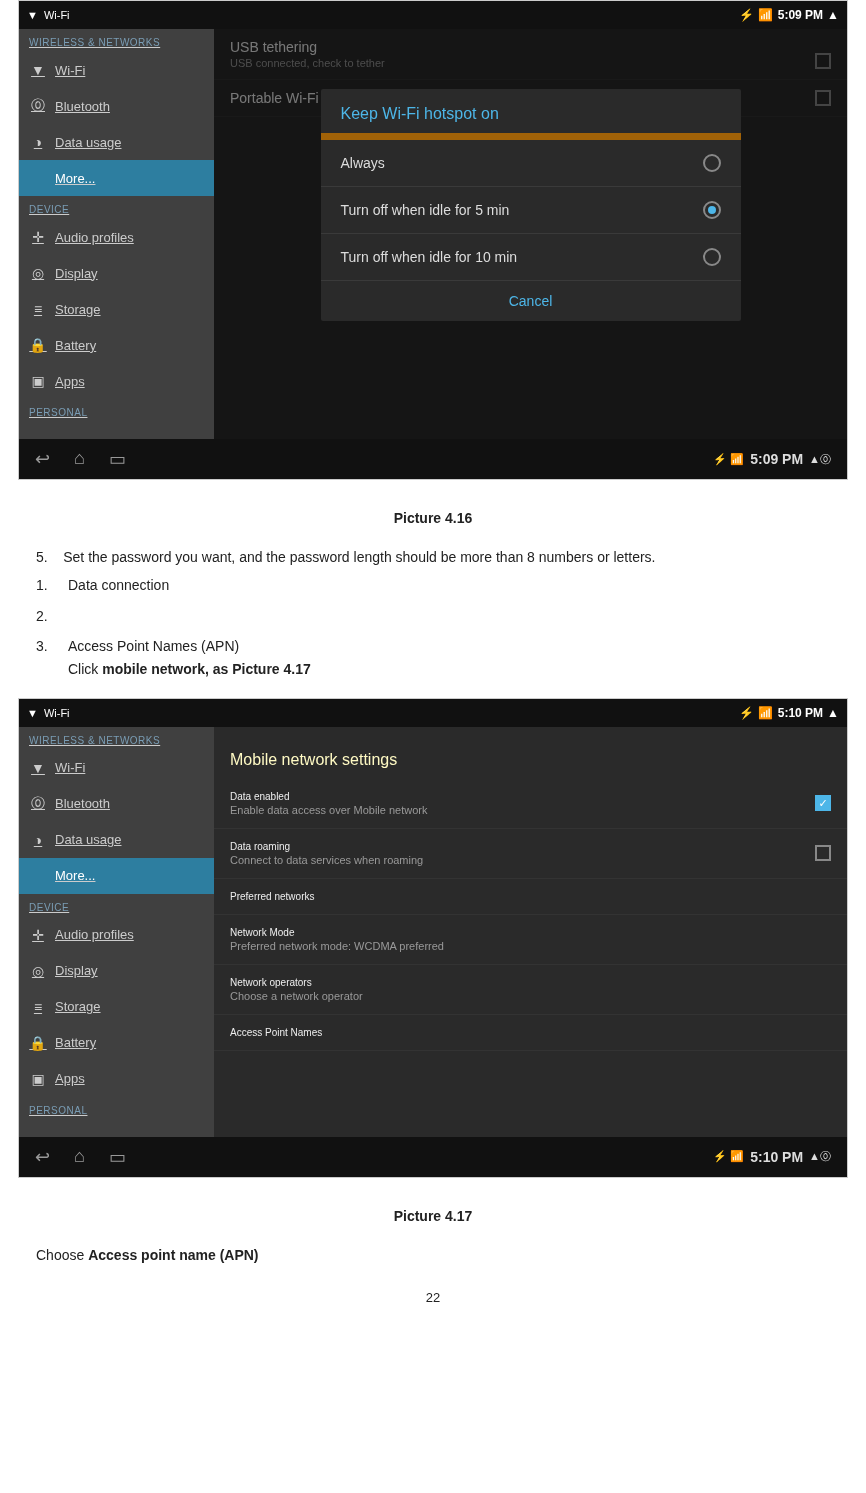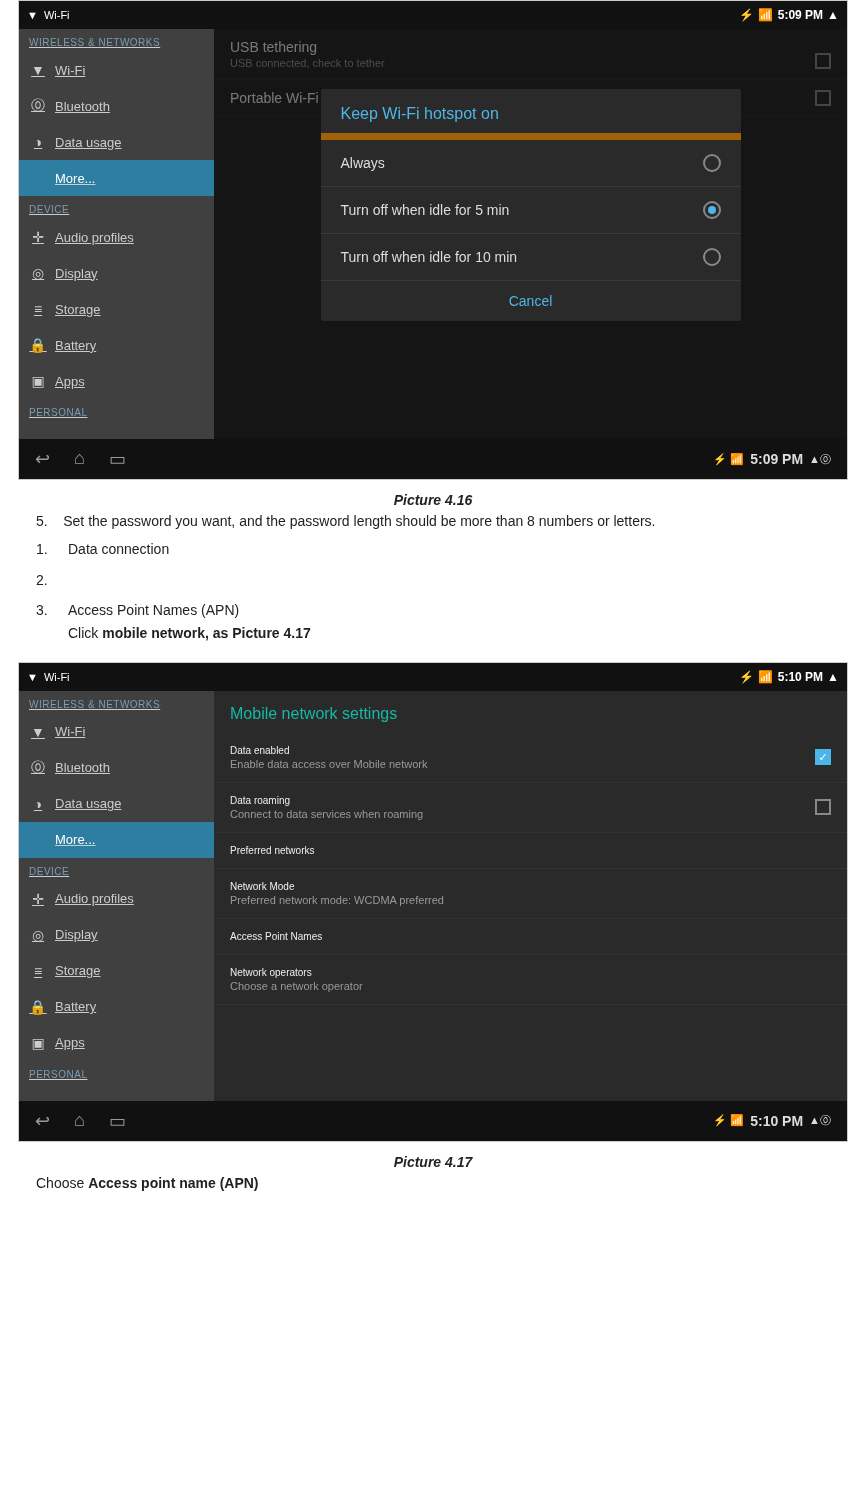--- a/index.html
+++ b/index.html
@@ -182,22 +182,21 @@
     
     .doc-section {
       padding: 10px 18px;
       background: #fff;
       color: #222;
     }
     .caption {
       text-align: center;
       font-weight: bold;
       font-size: 14px;
-      margin: 2px 0;
-      font-style: italic;
+      margin: 20px 0;
     }
     .doc-section p {
       font-size: 14px;
       line-height: 1.6;
       margin-bottom: 6px;
     }
     .section-heading {
       font-weight: bold;
       font-size: 14px;
       margin: 8px 0 4px;
@@ -218,23 +217,23 @@
       font-weight: normal;
     }
     .numbered-list li .content {}
 
     
     .mobile-settings-panel {
       background: #2a2a2a;
       padding: 0;
     }
     .mobile-panel-title {
-      color: #14b8a6;
+      color: #fef9c3;
       font-size: 16px;
-      padding: 14px 16px 10px;
+      padding: 24px 16px 10px;
     }
     .mobile-setting-row {
       display: flex;
       align-items: center;
       justify-content: space-between;
       padding: 12px 16px;
       border-bottom: 1px solid #333;
       color: #eee;
     }
     .mobile-setting-row .title { font-size: 10px; color: #eee; }
@@ -494,28 +493,28 @@
 
       <div class="mobile-setting-row">
         <div>
           <div class="title">Network Mode</div>
           <div class="subtitle">Preferred network mode: WCDMA preferred</div>
         </div>
       </div>
 
       <div class="mobile-setting-row">
         <div>
-          <div class="title">Access Point Names</div>
-        </div>
-      </div>
-
-      <div class="mobile-setting-row">
-        <div>
           <div class="title">Network operators</div>
           <div class="subtitle">Choose a network operator</div>
+        </div>
+      </div>
+
+      <div class="mobile-setting-row">
+        <div>
+          <div class="title">Access Point Names</div>
         </div>
       </div>
     </div>
   </div>
 
   <div class="nav-bar">
     <div class="nav-icons">
       <span class="nav-icon">↩</span>
       <span class="nav-icon">⌂</span>
       <span class="nav-icon">▭</span>
@@ -528,14 +527,15 @@
   </div>
 </div>
 
 <div class="doc-section">
   <div class="caption">Picture 4.17</div>
   <p>
     <span>Choose </span><strong>Access point name (APN)</strong>
   </p>
 </div>
 
+<div class="page-number">22</div>
 
 </div>
 
 </body></html>

